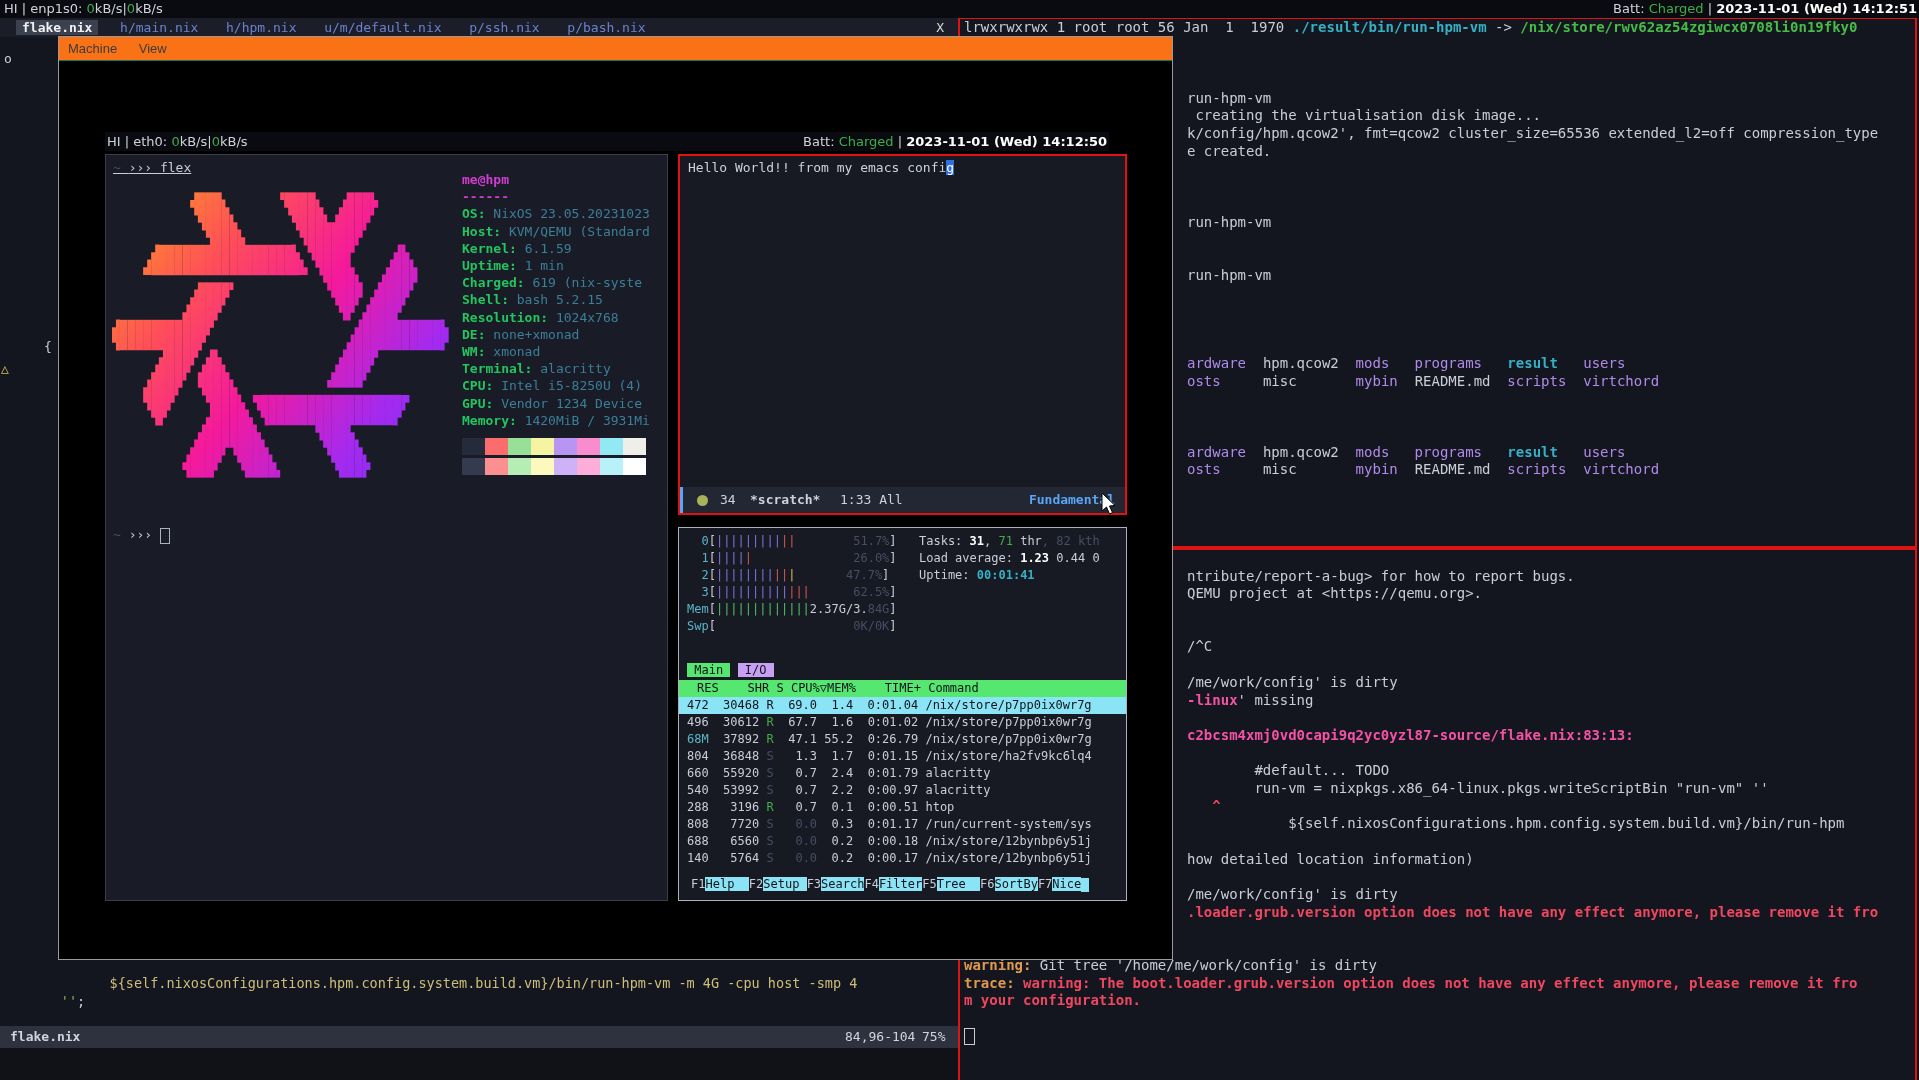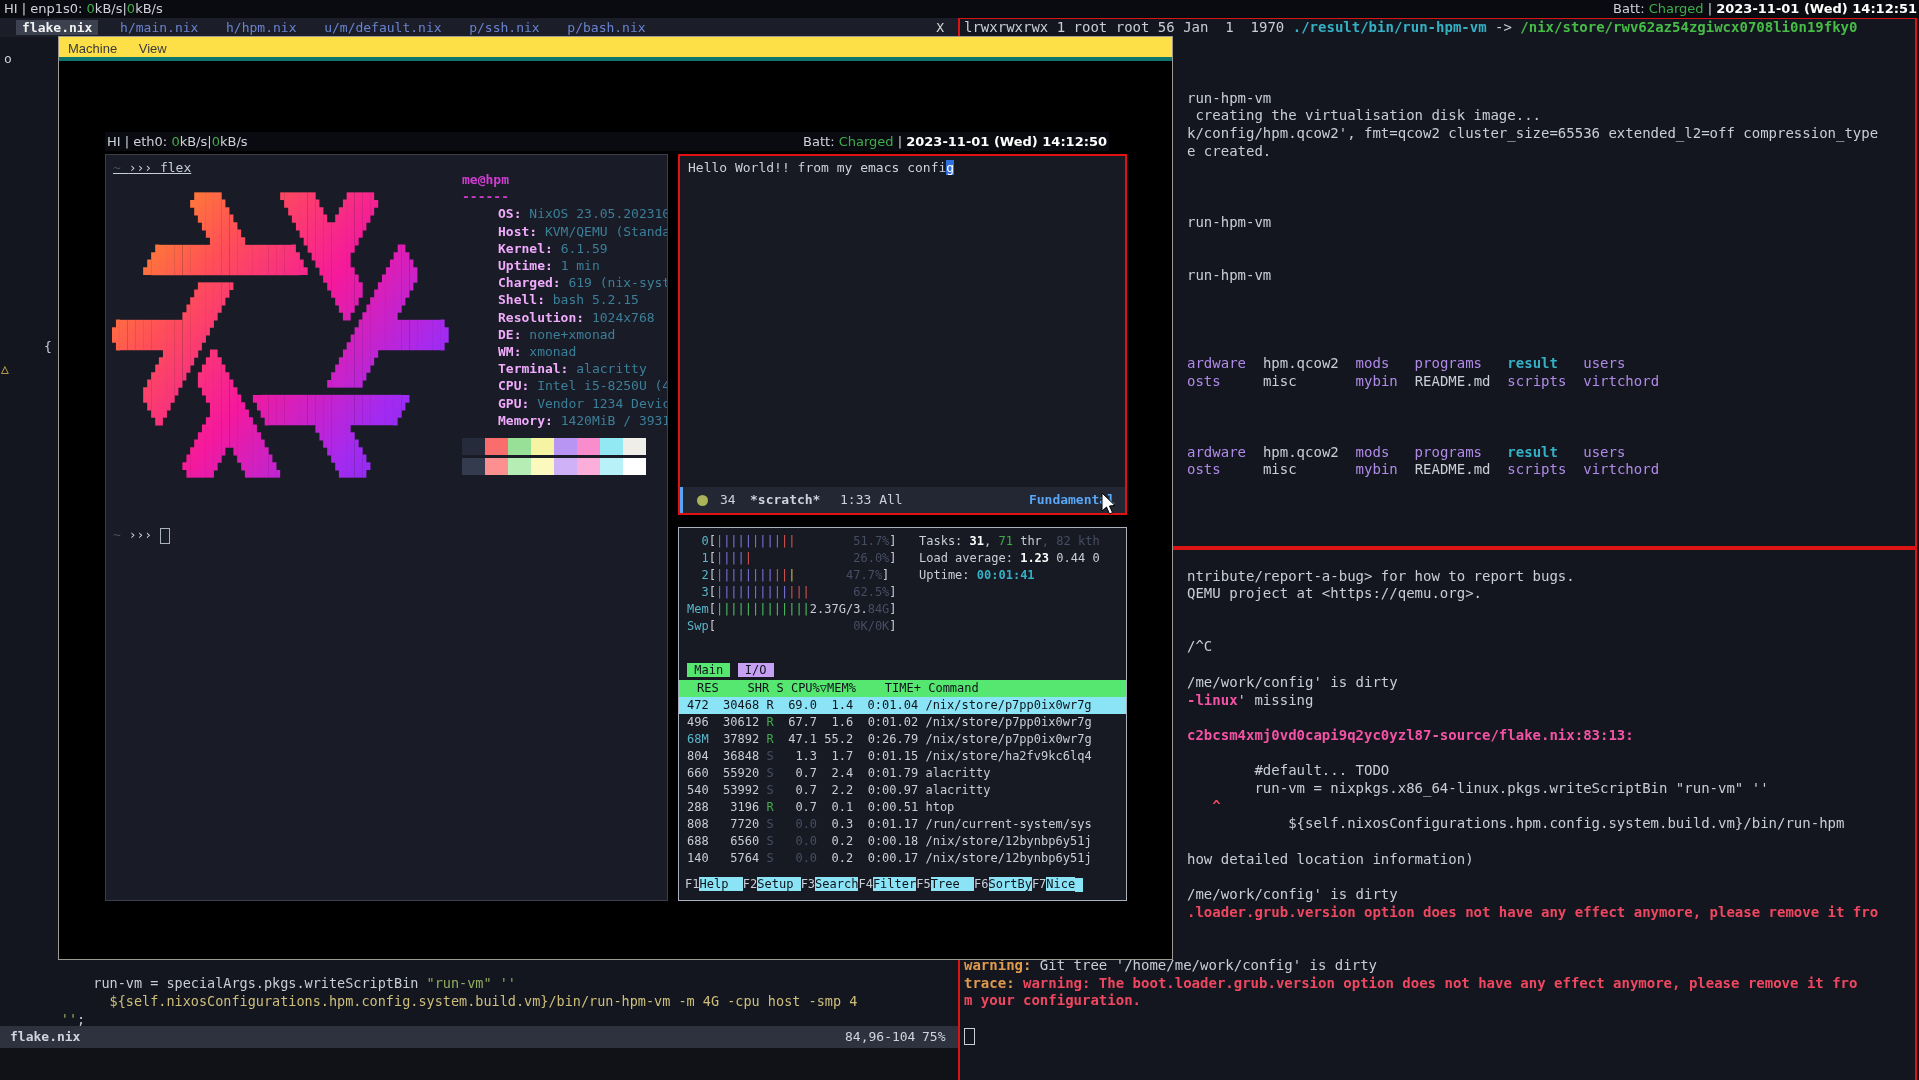--- a/index.html
+++ b/index.html
@@ -12,21 +12,21 @@
   .dim{color:#474e63;}
   .g{color:#3fae4a;}
   .gb{color:#46bb46;font-weight:bold;}
   .cy{color:#58b6c8;}
   .cyb{color:#35b0c4;font-weight:bold;margin-top:15px;}
   .pur{color:#b08ae8;font-weight:normal;}
   .pkb{color:#f453a5;font-weight:bold;}
   .rb{color:#ef4760;font-weight:bold;}
   .org{color:#e09a4e;font-weight:bold;}
   .yel{color:#d8c04f;}
-  .lbl{color:#f0abfc;font-weight:bold;margin-left:36px;}
+  .lbl{color:#22c55e;font-weight:bold;}
   .val{color:#3b7f98;}
   .mag{color:#cf3ed0;font-weight:bold;}
   .v{color:#7f75e0;}
   .r{color:#dd5550;}
   .ybar{color:#cfc04f;}
   .gt{color:#4fc363;}
   .str{color:#cdbf7a;}
   .strg{color:#8fae60;}
   
   #host-xmobar{left:0;top:0;width:1919px;height:18px;background:#0a0b10;color:#cfd2d8;
@@ -57,22 +57,22 @@
   #host-bottom .code .ln{line-height:18px;}
   #host-modeline{position:absolute;left:0;top:66px;width:958px;height:22px;background:#2e323e;
     color:#d0d4de;font-size:13px;line-height:22px;}
   #host-modeline .file{position:absolute;left:10px;font-weight:bold;}
   #host-modeline .pos{position:absolute;left:845px;}
   #host-modeline .pct{position:absolute;left:922px;}
   #echo-area{position:absolute;left:0;top:88px;width:958px;height:32px;background:#101218;}
   
   #qemu{left:58px;top:36px;width:1115px;height:924px;background:#000;border:1px solid #9d9a94;
     z-index:5;box-sizing:border-box;}
-  #qemu-menubar{position:absolute;left:0;top:0;width:100%;height:24px;background:#fde047;
-    border-bottom:4px solid #0f766e;font-family:"Liberation Sans",sans-serif;font-size:13px;
+  #qemu-menubar{position:absolute;left:0;top:0;width:100%;height:24px;background:#f97316;
+    border-bottom:1px solid #0f766e;font-family:"Liberation Sans",sans-serif;font-size:13px;
     color:#3b3b3b;line-height:24px;box-sizing:border-box;}
   #qemu-menubar span{padding:0 9px;white-space:normal;}
   #qemu-display{position:absolute;left:0;top:24px;width:1113px;height:898px;background:#000;overflow:hidden;}
   
   #vm-xmobar{left:46px;top:71px;width:1004px;height:19px;background:#0a0b10;color:#cfd2d8;
     font-family:"DejaVu Sans",sans-serif;font-size:13px;line-height:19px;}
   #vm-xmobar .left{position:absolute;left:2px;top:0;}
   #vm-xmobar .right{position:absolute;right:2px;top:0;}
   
   #vm-term{left:46px;top:93px;width:563px;height:747px;background:#191b27;border:1px solid #3a3e4c;
@@ -110,21 +110,21 @@
   #htop-tabs{position:absolute;left:8px;top:134px;}
   .tabm{background:#55e76f;color:#10131c;}
   .tabi{background:#c7a0f4;color:#10131c;}
   #htop-table{position:absolute;left:0;top:152px;width:447px;}
   #htop-table .ln{padding-left:8px;}
   .hdr{background:#55e76f;}
   .hdr span{color:#10131c !important;padding-left:10px;}
   .sel{background:#8ae4f5;}
   .sel span{color:#10131c !important;}
   #htop-fkeys{position:absolute;left:0;top:348px;width:447px;}
-  #htop-fkeys .ln{padding-left:6px;}
+  #htop-fkeys .ln{padding-left:12px;}
   .fkl{background:#8ae4f5;color:#10131c;}
   .fcur{background:#8ae4f5;display:inline-block;width:8px;height:14px;vertical-align:middle;}
   
   #mouse{left:1100px;top:492px;width:20px;height:24px;z-index:30;}
 </style>
 </head>
 <body>
 
 <div class="abs" id="host-xmobar">
   <div class="left">
@@ -210,21 +210,20 @@
       <div class="ln"><span class="org">warning:</span><span> Git tree '/home/me/work/config' is dirty</span></div>
       <div class="ln"><span class="org">trace:</span><span> </span><span class="rb">warning: The boot.loader.grub.version option does not have any effect anymore, please remove it fro</span></div>
       <div class="ln"><span class="rb">m your configuration.</span></div>
       <div class="ln">&nbsp;</div>
       <div class="ln"><span class="hcur"></span></div>
     </div>
 </div>
 
 <div class="abs" id="host-bottom">
   <div class="code">
-      <div class="ln"><span>          run-vm = specialArgs.pkgs.writeScriptBin </span><span class="strg">"run-vm"</span><span class="strg"> ''</span></div>
       <div class="ln"><span class="str">            ${self.nixosConfigurations.hpm.config.system.build.vm}/bin/run-hpm-vm -m 4G -cpu host -smp 4</span></div>
       <div class="ln"><span class="strg">      ''</span><span>;</span></div>
     </div>
   <div id="host-modeline">
     <span class="file">flake.nix</span>
     <span class="pos">84,96-104</span>
     <span class="pct">75%</span>
   </div>
   <div id="echo-area"></div>
 </div>

